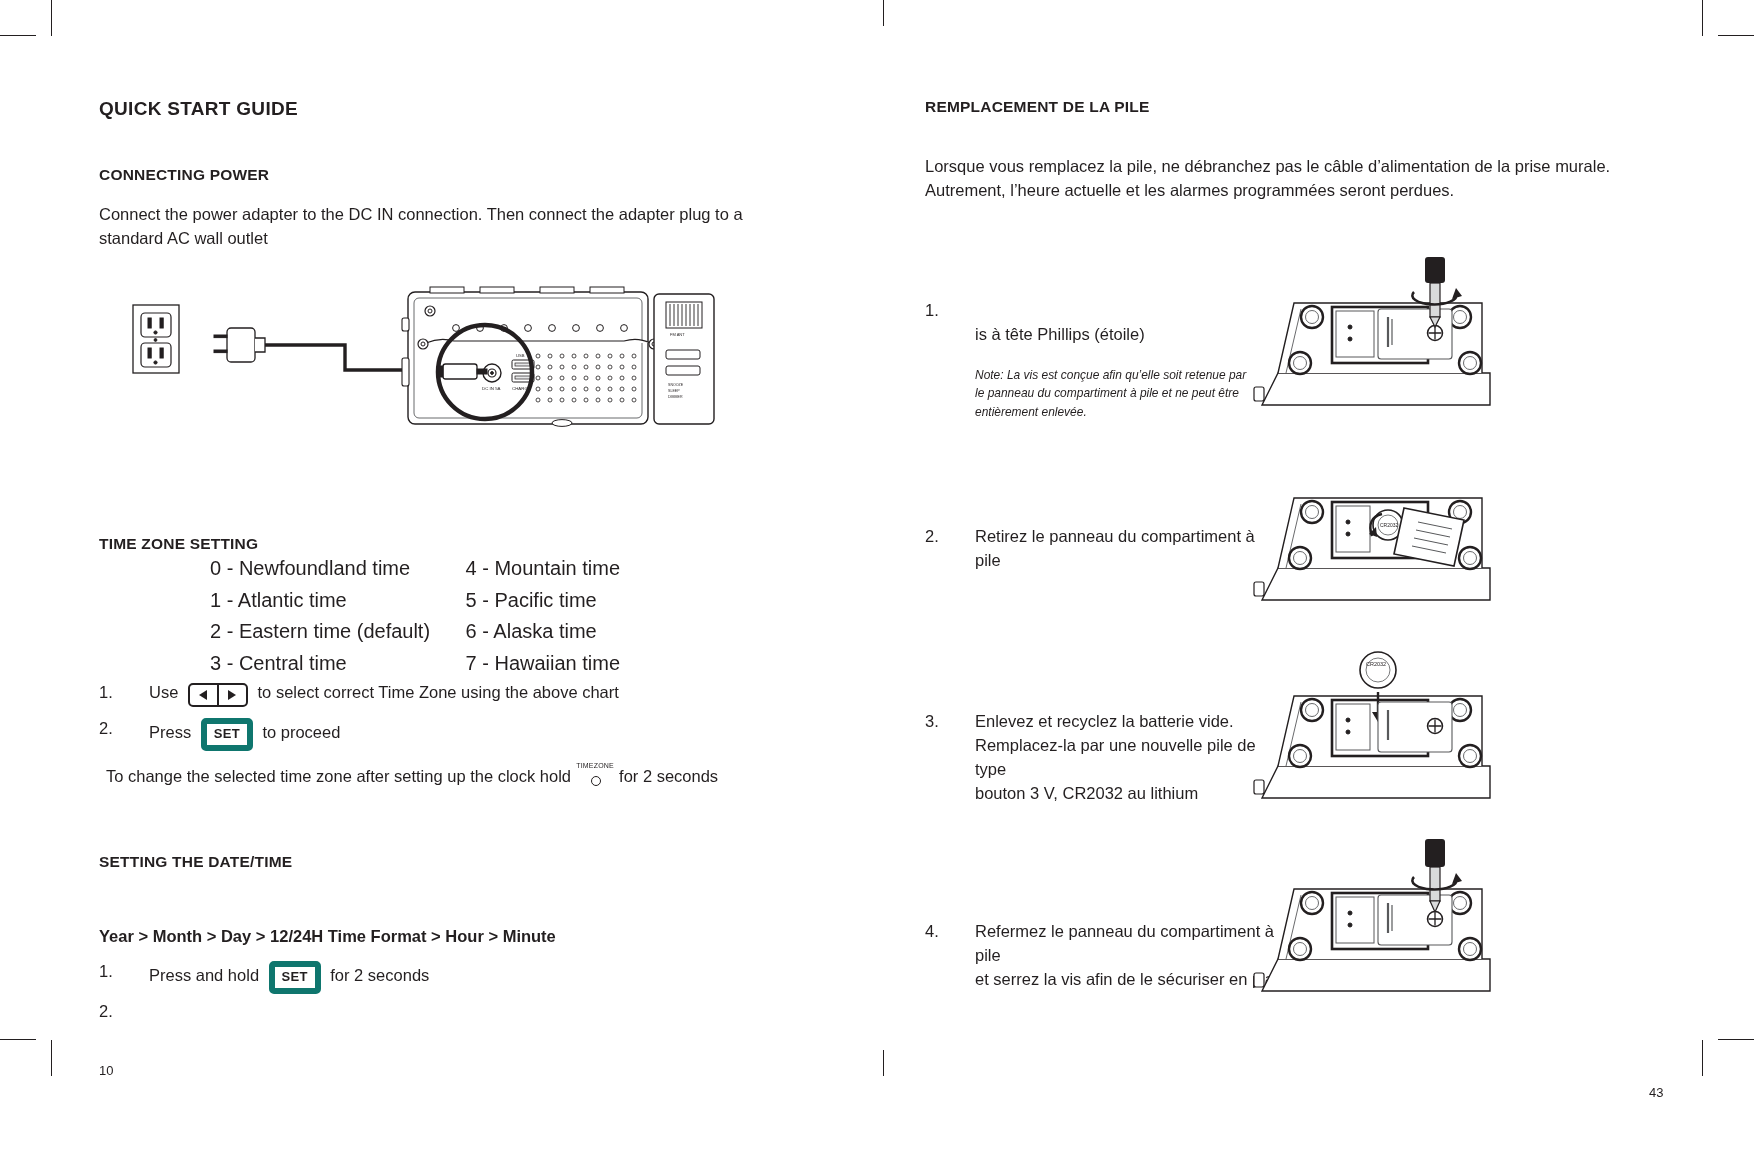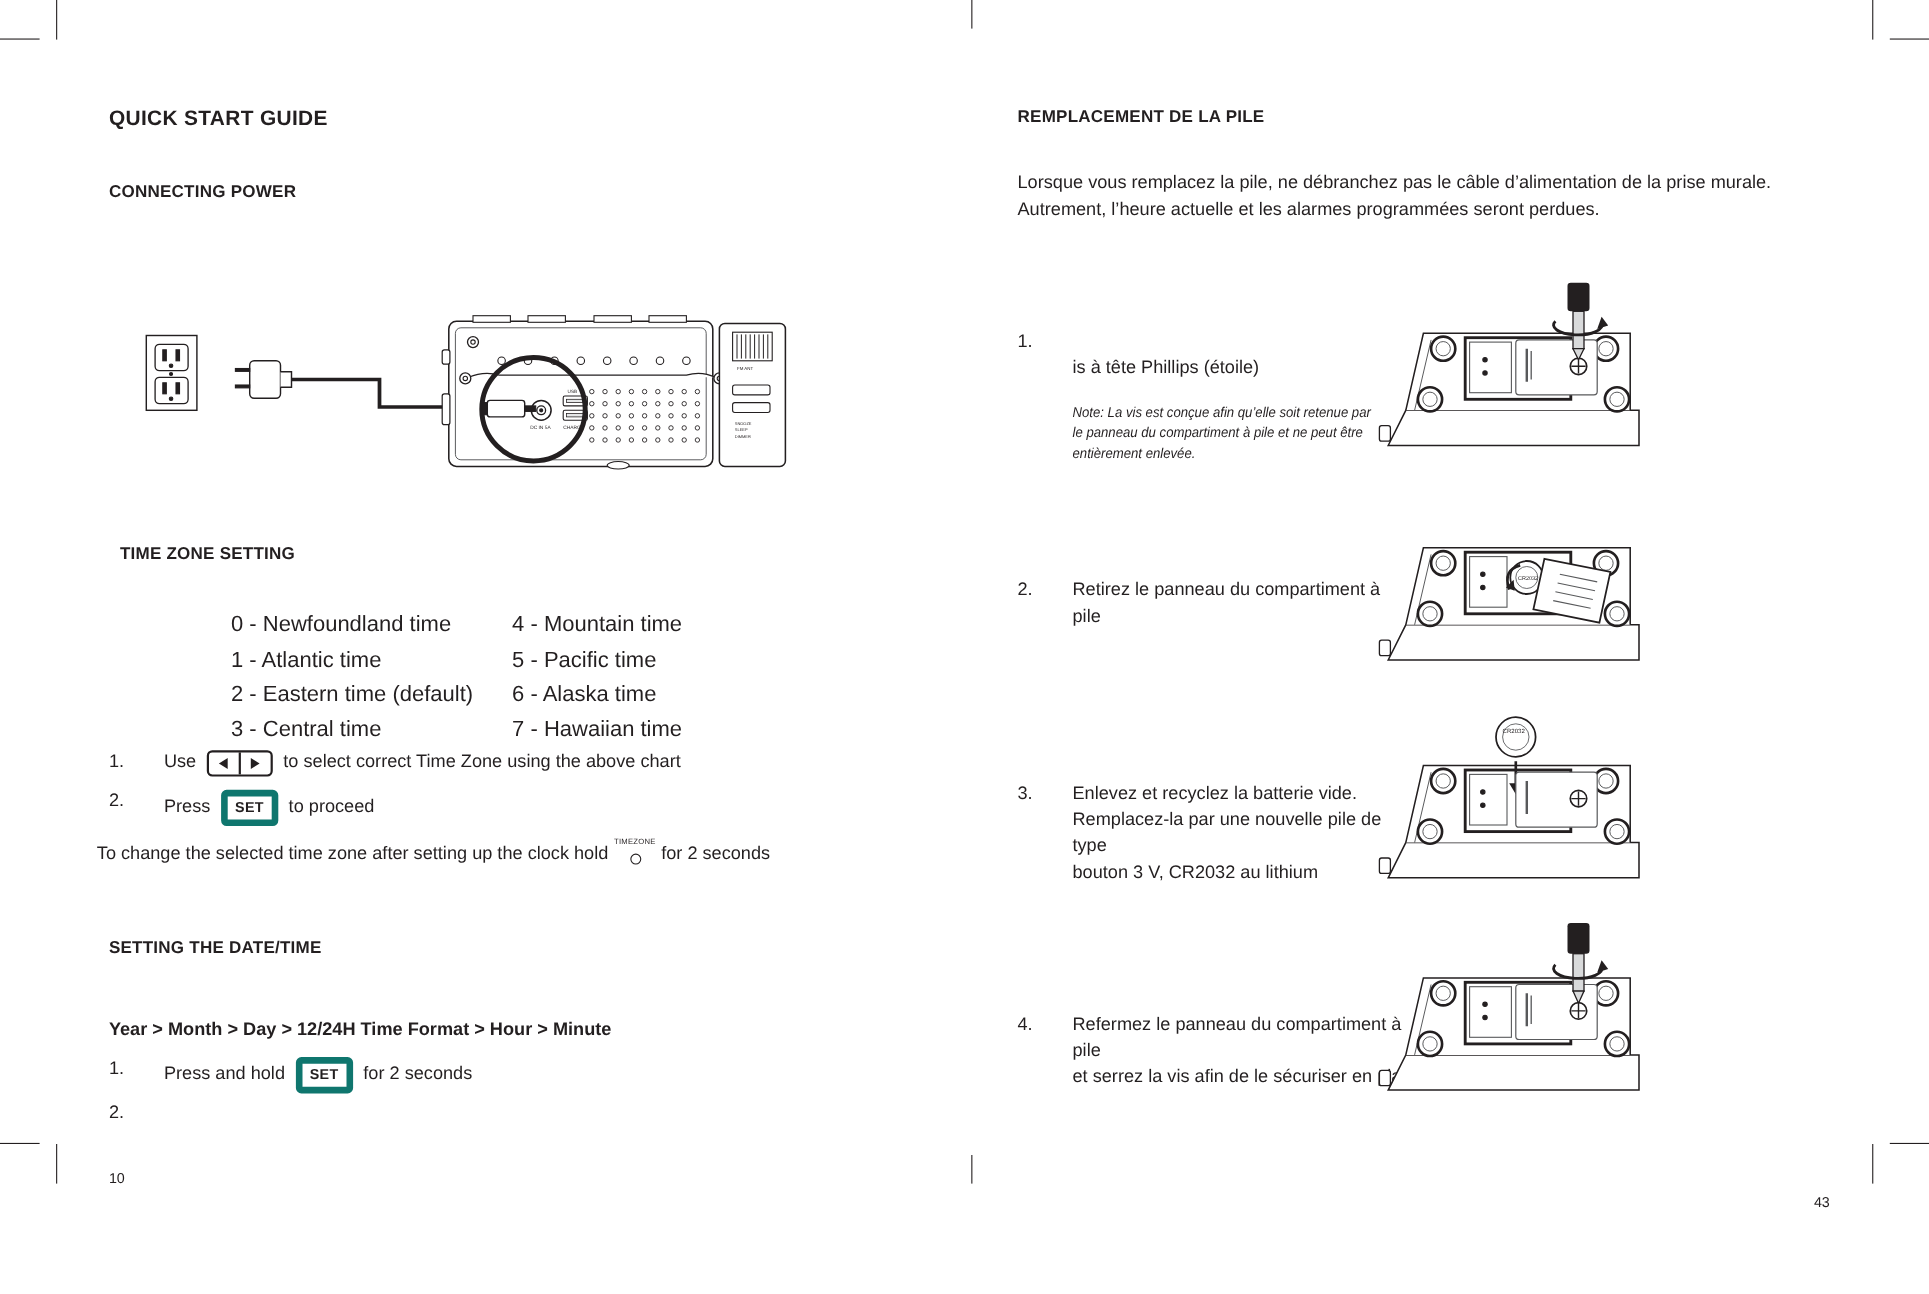--- a/index.html
+++ b/index.html
@@ -198,20 +198,21 @@
 
   <div class="crop v" style="left:883px; top:0; height:26px;"></div>
   <div class="crop v" style="left:883px; top:1050px; height:26px;"></div>
 
   <div class="col col-left">
 
     <div class="h1" style="left:99px; top:98px;">QUICK START GUIDE</div>
 
     <div class="h2" style="left:99px; top:166px;">CONNECTING POWER</div>
 
+    <div class="body" style="left:99px; top:203px; width:703px;">Connect the power adapter to the DC IN connection. Then connect the adapter plug to a standard AC wall outlet</div>
 
     <div class="illus" style="left:130px; top:280px;">
       <svg width="610" height="170" viewBox="0 0 610 170" fill="none" stroke="#231f20">
 
         <g>
           <rect x="3" y="25" width="46" height="68" fill="#fff" stroke="#231f20" stroke-width="1.3"></rect>
           <rect x="11" y="33" width="30" height="24" rx="4" fill="#fff" stroke="#231f20" stroke-width="1.2"></rect>
           <rect x="18" y="38" width="3.2" height="10" fill="#231f20"></rect>
           <rect x="30" y="38" width="3.2" height="10" fill="#231f20"></rect>
           <circle cx="25.5" cy="52.5" r="1.6" fill="#231f20"></circle>
@@ -361,21 +362,21 @@
         <circle cx="355" cy="92" r="47" fill="none" stroke="#231f20" stroke-width="4.5"></circle>
 
         <g>
           <rect x="313" y="84" width="34" height="15" rx="2.5" fill="#fff" stroke="#231f20" stroke-width="1.3"></rect>
           <rect x="347" y="89" width="10" height="5" fill="#231f20"></rect>
           <rect x="308" y="86" width="5" height="11" fill="#231f20"></rect>
         </g>
       </svg>
     </div>
 
-    <div class="h2" style="left:99px; top:495px;margin-left:10px;">TIME ZONE SETTING</div>
+    <div class="h2" style="left:99px; top:535px;">TIME ZONE SETTING</div>
 
     <div class="tz-table" style="left:210px; top:553px;">
       <div class="tz-col c1">
         <div>0 - Newfoundland time</div>
         <div>1 - Atlantic time</div>
         <div>2 - Eastern time (default)</div>
         <div>3 - Central time</div>
       </div>
       <div class="tz-col c2">
         <div>4 - Mountain time</div>
@@ -403,21 +404,21 @@
 
     <div class="step" style="left:99px; top:717px; width:700px;">
       <span class="num">2.</span>
       <span class="txt inline-row">
         <span>Press</span>
         <span class="btn-set">SET</span>
         <span>to proceed</span>
       </span>
     </div>
 
-    <div class="body inline-row" style="left:88px; top:765px; width:720px;">
+    <div class="body inline-row" style="left:106px; top:765px; width:720px;">
       <span>To change the selected time zone after setting up the clock hold</span>
       <span class="tz-glyph">
         <span class="lbl">TIMEZONE</span>
         <span class="circ"></span>
       </span>
       <span>for 2 seconds</span>
     </div>
 
     <div class="h2" style="left:99px; top:853px;">SETTING THE DATE/TIME</div>
 

